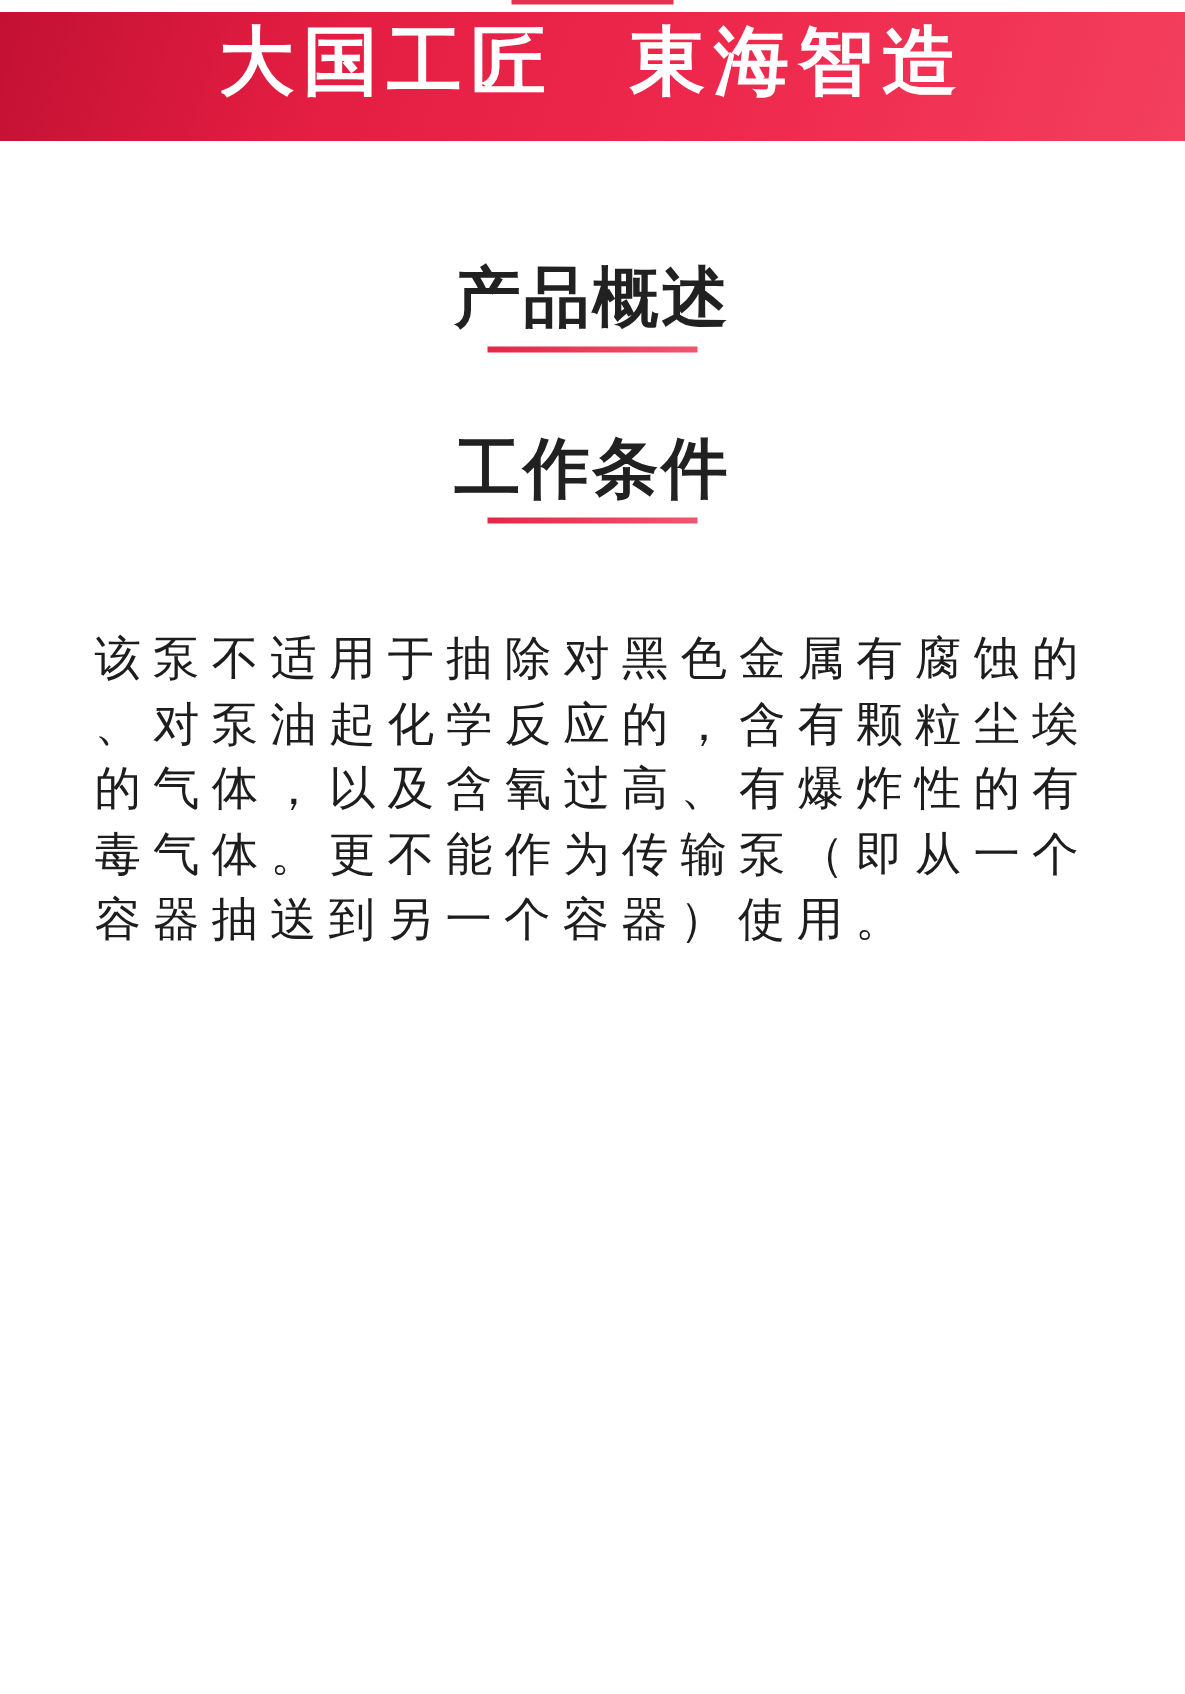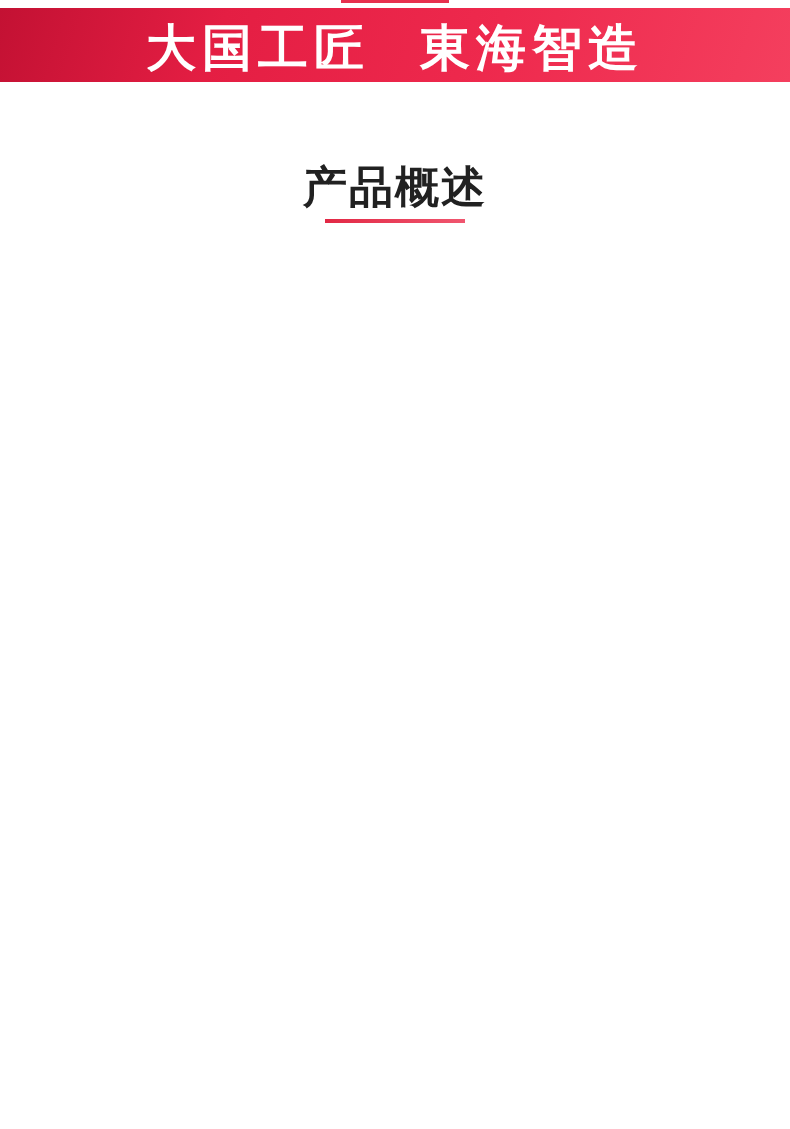--- a/index.html
+++ b/index.html
@@ -14,24 +14,24 @@
   }
   
   .top-line {
     width: 108px;
     height: 3px;
     margin: 0 auto;
     background: #e7304e;
   }
   .banner {
     margin-top: 5px;
-    height: 74px;
+    height: 86px;
     background: linear-gradient(108deg, #c31133 0%, #e41e43 28%, #ee294d 62%, #f43f5e 100%);
     display: flex;
-    align-items: flex-end;
+    align-items: flex-start;
     justify-content: center;
   }
   .banner-title {
     margin: 0;
     color: #ffffff;
     font-size: 50px;
     font-weight: 700;
     letter-spacing: 6px;
     word-spacing: 30px;
     white-space: nowrap;
@@ -77,14 +77,19 @@
 
   <header class="banner">
     <h1 class="banner-title">大国工匠 東海智造</h1>
   </header>
 
   <section class="section-overview">
     <h2 class="section-heading">产品概述</h2>
     <div class="heading-underline"></div>
   </section>
 
+  <section class="section-conditions">
+    <h2 class="section-heading">工作条件</h2>
+    <div class="heading-underline"></div>
+    <p class="body-text">该泵不适用于抽除对黑色金属有腐蚀的、对泵油起化学反应的，含有颗粒尘埃的气体，以及含氧过高、有爆炸性的有毒气体。更不能作为传输泵（即从一个容器抽送到另一个容器）使用。</p>
+  </section>
 
 </div>
 
 </body></html>

